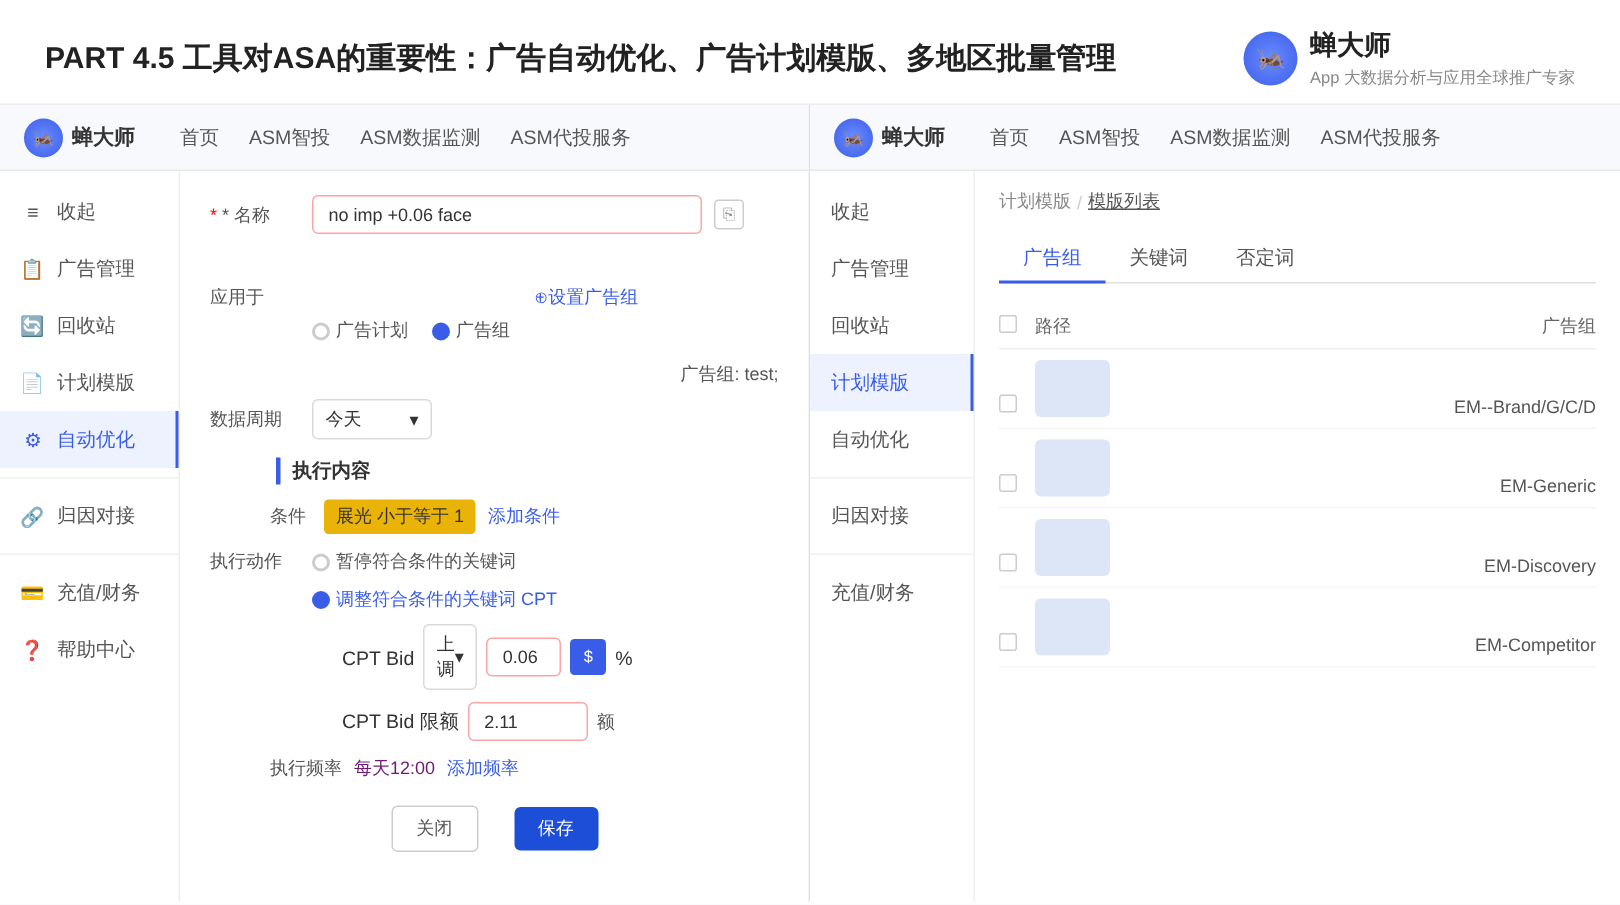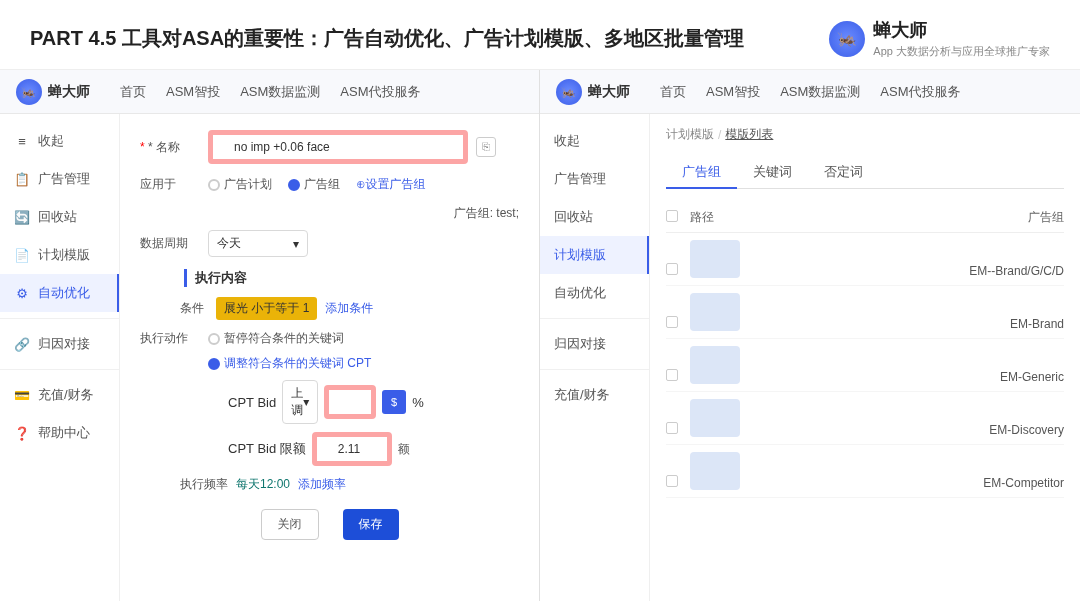--- a/index.html
+++ b/index.html
@@ -34,27 +34,27 @@
     .sidebar-item { display: flex; align-items: center; gap: 8px; padding: 10px 14px; cursor: pointer; font-size: 13px; color: #555; }
     .sidebar-item.active { color: #3a5de8; background: #eef2ff; border-right: 2px solid #3a5de8; }
     .sidebar-icon { width: 16px; height: 16px; display: flex; align-items: center; justify-content: center; color: inherit; }
     .sidebar-divider { height: 1px; background: #f0f0f0; margin: 6px 0; }
 
     
     .form-area { flex: 1; padding: 16px 20px; overflow-y: auto; background: white; }
     .form-row { display: flex; align-items: center; margin-bottom: 12px; gap: 8px; }
     .form-label { min-width: 60px; color: #555; font-size: 12px; }
     .form-label.required::before { content: '* '; color: red; }
-    .form-input { border: 5px solid #fca5a5; border-radius: 4px; padding: 5px 21px; font-size: 12px; color: #333; background: white; }
+    .form-input { border: 1px solid #fca5a5; border-radius: 4px; padding: 5px 10px; font-size: 12px; color: #333; background: white; }
     .form-input-wide { width: 260px; }
     .form-input-small { width: 80px; }
     .form-copy-btn { width: 20px; height: 20px; border: 1px solid #ccc; border-radius: 3px; cursor: pointer; display: flex; align-items: center; justify-content: center; color: #888; font-size: 10px; }
 
     .radio-group { display: flex; align-items: center; gap: 16px; }
-    .radio-item { display: flex; align-items: center; gap: 4px; font-size: 12px; color: #555; }
+    .radio-item { display: flex; align-items: center; gap: 4px; font-size: 12px; color: #555; margin-top: 44px; }
     .radio-dot { width: 12px; height: 12px; border-radius: 50%; border: 2px solid #ccc; }
     .radio-dot.selected { border-color: #3a5de8; background: #3a5de8; }
     .radio-link { color: #3a5de8; font-size: 12px; cursor: pointer; }
 
     .ad-group-info { font-size: 12px; color: #555; margin-bottom: 8px; margin-left: 68px; text-align: right; }
 
     .select-input { border: 1px solid #d9d9d9; border-radius: 4px; padding: 4px 8px; font-size: 12px; background: white; display: flex; align-items: center; justify-content: space-between; cursor: pointer; }
 
     .section-title { font-size: 13px; font-weight: bold; color: #333; margin-bottom: 10px; padding-left: 8px; border-left: 3px solid #3a5de8; margin-left: 44px; }
 
@@ -66,24 +66,24 @@
     .action-options { display: flex; flex-direction: column; gap: 8px; }
     .action-option { display: flex; align-items: center; gap: 4px; font-size: 12px; color: #555; }
     .action-option.selected { color: #3a5de8; }
     .action-detail { display: flex; align-items: center; gap: 6px; margin-left: 20px; }
 
     .btn-blue { background: #1d4ed8; color: white; border: none; border-radius: 4px; padding: 6px 16px; font-size: 12px; cursor: pointer; }
     .btn-outline { background: white; color: #555; border: 1px solid #ccc; border-radius: 4px; padding: 6px 16px; font-size: 12px; cursor: pointer; }
     .btn-dollar { background: #3a5de8; color: white; border: none; width: 24px; height: 24px; display: flex; align-items: center; justify-content: center; font-size: 11px; border-radius: 3px; }
 
     .freq-row { display: flex; align-items: center; gap: 8px; margin-bottom: 10px; margin-left: 40px; }
-    .freq-tag { color: #0f766e; font-size: 12px; }
+    .freq-tag { color: #701a75; font-size: 12px; }
     .add-freq { color: #3a5de8; font-size: 12px; cursor: pointer; }
 
-    .form-actions { display: flex; gap: 24px; justify-content: center; margin-top: 16px; padding-bottom: 10px; }
+    .form-actions { display: flex; gap: 24px; justify-content: center; margin-top: 16px; padding-bottom: 10px; align-items: center; }
 
     
     .right-panel { width: 540px; display: flex; flex-direction: column; }
     .right-nav { background: #f8f9fc; border-bottom: 1px solid #e8e8e8; padding: 0 16px; display: flex; align-items: center; gap: 20px; height: 44px; }
 
     .right-body { display: flex; flex: 1; overflow: hidden; }
     .right-sidebar { width: 110px; background: white; border-right: 1px solid #efefef; padding-top: 8px; }
 
     .right-content { flex: 1; padding: 12px 16px; overflow-y: auto; background: white; }
     .breadcrumb { font-size: 12px; color: #888; margin-bottom: 14px; display: flex; align-items: center; gap: 4px; }
@@ -210,21 +210,21 @@
             </div>
           </div>
 
           <div class="ad-group-info">
             <span>广告组: </span>
             <span>test;</span>
           </div>
 
           <div class="form-row">
             <span class="form-label">数据周期</span>
-            <div class="select-input form-input-small" style="width:100px;">
+            <div class="select-input form-input-small" style="width:80px;">
               <span>今天</span>
               <span>▾</span>
             </div>
           </div>
 
           <div class="section-title">执行内容</div>
 
           <div class="condition-row">
             <span class="form-label" style="min-width:28px">条件</span>
             <span class="condition-tag">展光 小于等于 1</span>
@@ -345,41 +345,34 @@
             <div class="cell-path">
                 <div class="path-thumb"></div>
               </div>
             <div class="cell-adgroup">EM--Brand/G/C/D</div>
           </div>
           <div class="table-row-item">
             <div class="cell-check"><div class="checkbox-empty"></div></div>
             <div class="cell-path">
                 <div class="path-thumb"></div>
               </div>
-            <div class="cell-adgroup">EM-Brand</div>
+            <div class="cell-adgroup">EM-Generic</div>
           </div>
           <div class="table-row-item">
             <div class="cell-check"><div class="checkbox-empty"></div></div>
             <div class="cell-path">
                 <div class="path-thumb"></div>
               </div>
-            <div class="cell-adgroup">EM-Generic</div>
+            <div class="cell-adgroup">EM-Discovery</div>
           </div>
           <div class="table-row-item">
             <div class="cell-check"><div class="checkbox-empty"></div></div>
             <div class="cell-path">
                 <div class="path-thumb"></div>
               </div>
-            <div class="cell-adgroup">EM-Discovery</div>
-          </div>
-          <div class="table-row-item">
-            <div class="cell-check"><div class="checkbox-empty"></div></div>
-            <div class="cell-path">
-                <div class="path-thumb"></div>
-              </div>
             <div class="cell-adgroup">EM-Competitor</div>
           </div>
 
         </div>
       </div>
     </div>
 
   </div>
 </div>
 

